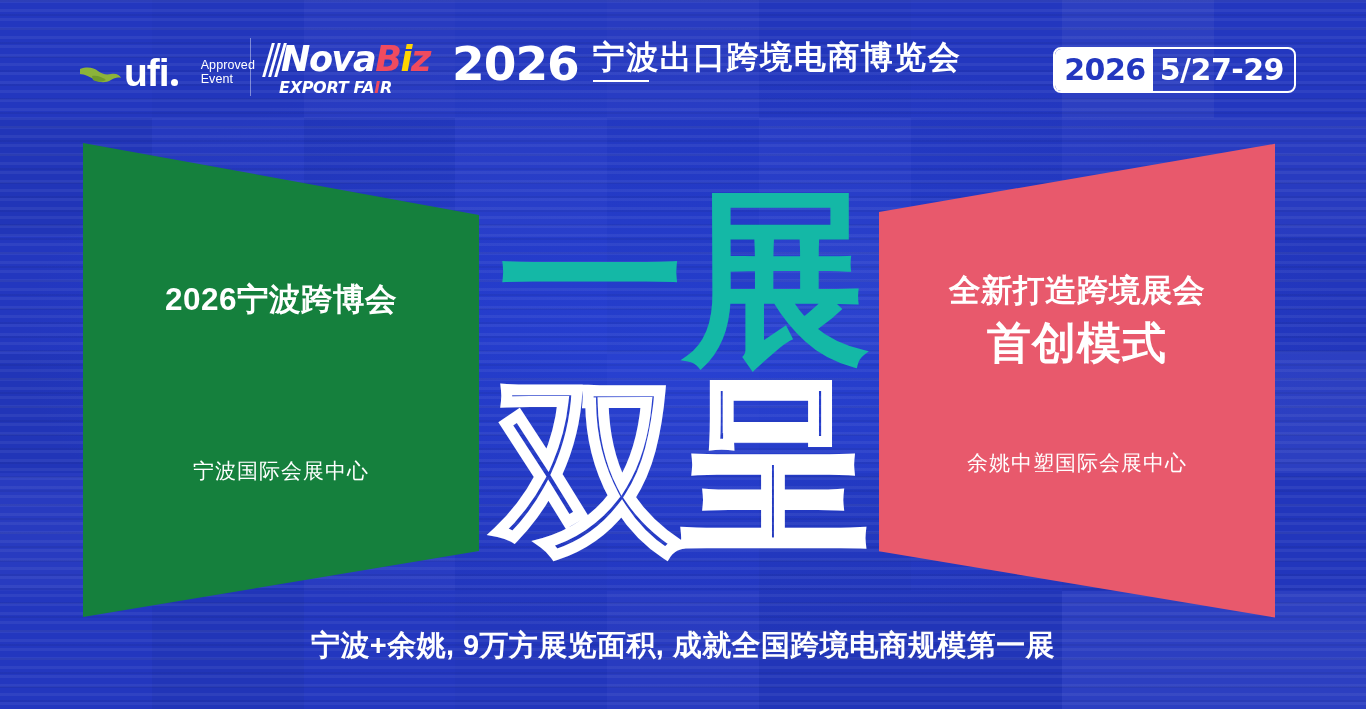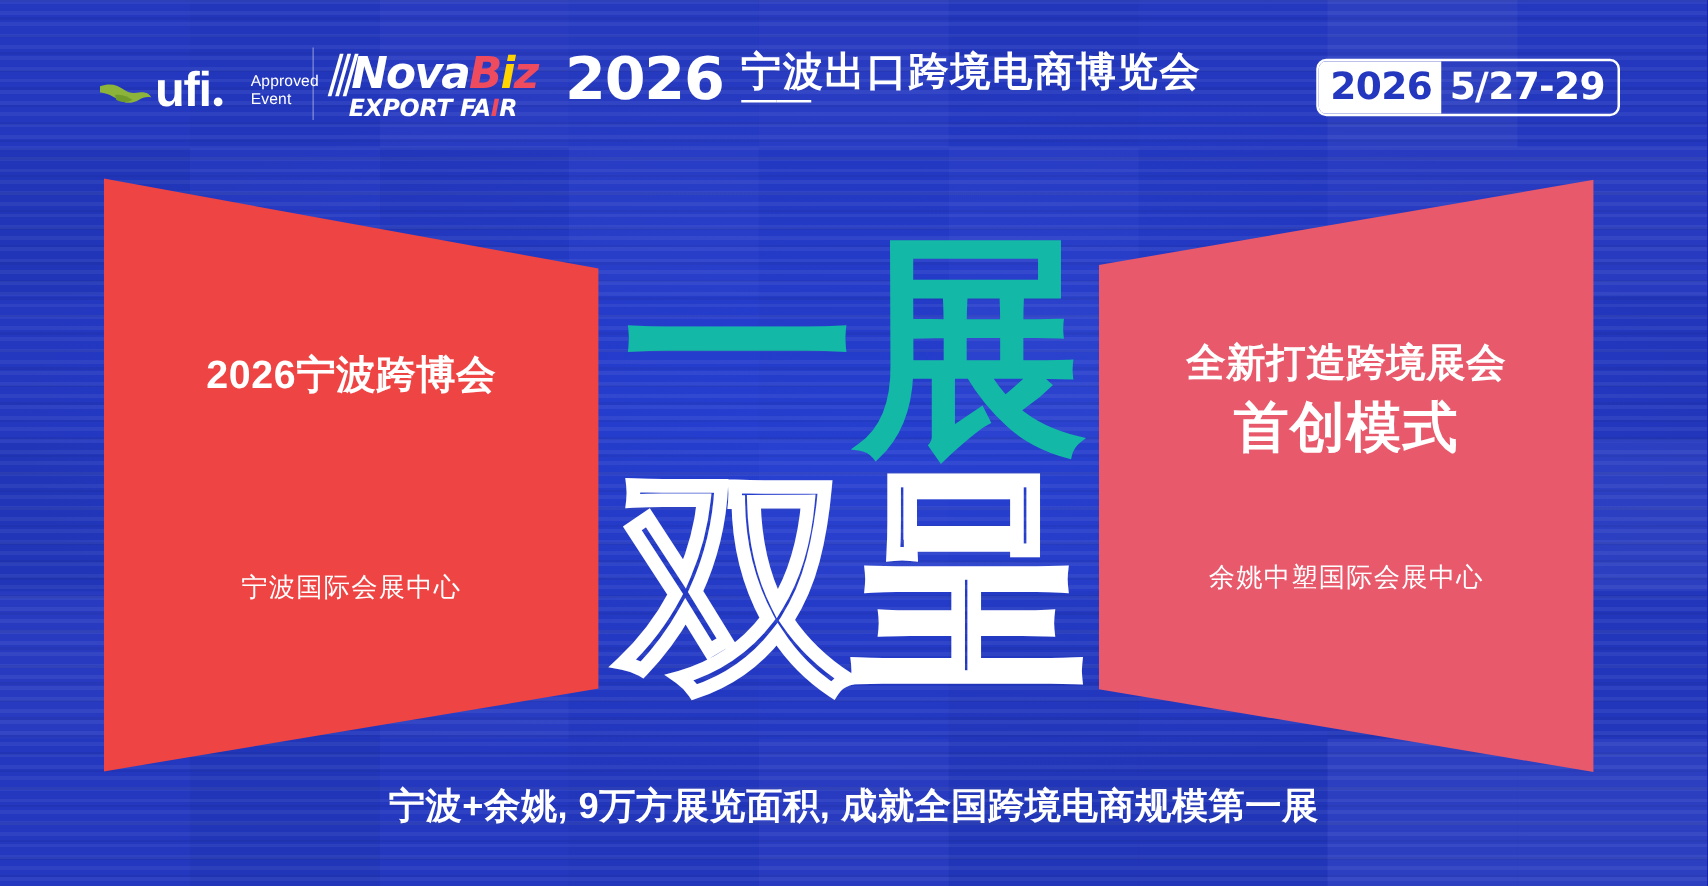--- a/index.html
+++ b/index.html
@@ -165,21 +165,21 @@
     display: inline-block;
   }
   .nb-z { color: #ef4b5f; }
   .nb-bottom {
     position: absolute;
     left: 12px;
     top: 36px;
     font-family: "DejaVu Sans", sans-serif;
     font-style: italic;
     font-weight: 700;
-    font-size: 19px;
+    font-size: 16px;
     line-height: 23px;
     letter-spacing: -0.3px;
     color: #ffffff;
     white-space: nowrap;
   }
   .nb-bottom .slash {
     color: #ef4b5f;
   }
 
   
@@ -274,21 +274,21 @@
   .panel {
     position: absolute;
     color: #ffffff;
     text-align: center;
   }
   .panel-left {
     left: 83px;
     top: 140px;
     width: 396px;
     height: 480px;
-    background: #ef4444;
+    background: #15803d;
     clip-path: polygon(0% 0.6%, 100% 15.6%, 100% 85.6%, 0% 99.4%);
   }
   .panel-right {
     left: 879px;
     top: 140px;
     width: 396px;
     height: 480px;
     background: #e8596c;
     clip-path: polygon(0% 15.0%, 100% 0.8%, 100% 99.5%, 0% 85.7%);
   }

